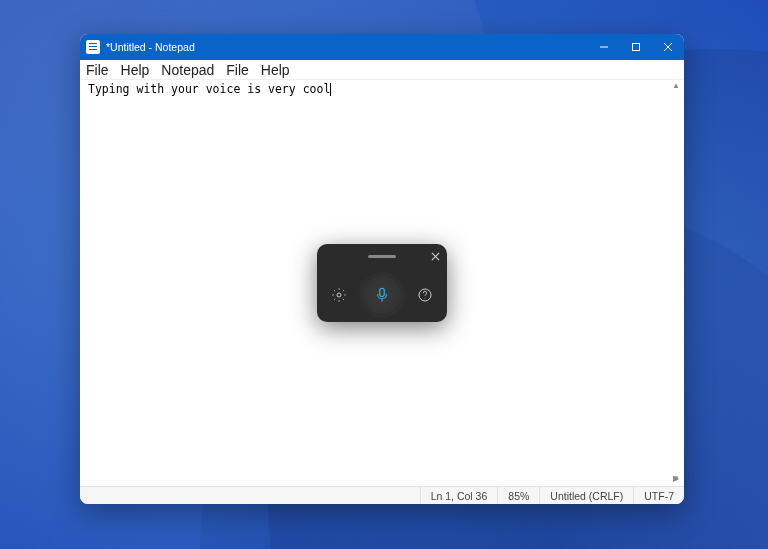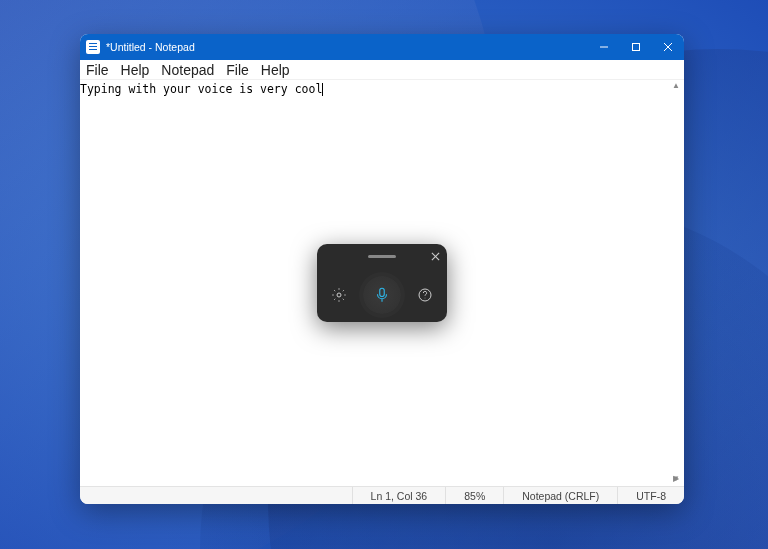--- a/index.html
+++ b/index.html
@@ -30,35 +30,35 @@
   .titlebar .spacer { flex: 1; }
   .titlebar .winbtn { width: 32px; height: 23px; display:flex; align-items:center; justify-content:center; }
   .titlebar svg { width:10px; height:10px; stroke:#fff; stroke-width:1; fill:none;}
   .menubar {
     height: 20px; background:#fff; border-bottom:1px solid #f0f0f0;
     display:flex; align-items:center; font-size:14px; color:#222;
   }
   .menubar .menu-item { padding: 0 6px; height:100%; display:flex; align-items:center;}
   .editor {
     flex:1; position:relative; font-family: Consolas, monospace; font-size:11.5px;
-    padding: 2px 0; color:#000; background:#ffffff; overflow:hidden;
+    padding: 2px 8px; color:#000; background:#ffffff; overflow:hidden;
   }
   .editor .text-line { white-space: pre; }
   .editor .caret { display:inline-block; width:1px; height:13px; background:#000; vertical-align:text-bottom; animation: blink 1s step-end infinite;}
   @keyframes blink { 50% { opacity: 0; } }
   .scrollbar-v { position:absolute; right:0; top:43px; bottom:18px; width:16px; }
   .scroll-arrow { position:absolute; width:16px; height:16px; display:flex; align-items:center; justify-content:center; color:#888; font-size:8px;}
   .scroll-arrow.up { top:0;}
   .scroll-arrow.down { bottom:0;}
   .scroll-corner { position:absolute; right:0; bottom:18px; width:16px; height:16px;}
   .statusbar {
     height:18px; background:#f6f6f6; border-top:1px solid #e3e3e3;
     display:flex; align-items:center; font-size:10.5px; color:#444;
   }
-  .statusbar .cell { padding:0 18px; border-left:1px solid #e0e0e0; height:100%; display:flex; align-items:center;}
+  .statusbar .cell { padding:0 10px; border-left:1px solid #e0e0e0; height:100%; display:flex; align-items:center;}
   .statusbar .spacer { flex:1;}
   
   .voice-panel {
     position:absolute; left:317px; top:244px; width:130px; height:78px;
     background:#2b2b2b; border-radius:10px; box-shadow:0 6px 24px rgba(0,0,0,0.5);
     color:#ccc;
   }
   .voice-top { height:24px; display:flex; align-items:center; justify-content:center; position:relative;}
   .voice-top .grip { width:28px; height:3px; background:#888; border-radius:2px;}
   .voice-top .close { position:absolute; right:4px; top:4px; width:16px; height:16px; display:flex; align-items:center; justify-content:center; font-size:11px; color:#ccc;}
@@ -118,22 +118,22 @@
   <div class="scrollbar-v">
     <div class="scroll-arrow up">▲</div>
     <div class="scroll-arrow down">▼</div>
   </div>
   <div class="scroll-corner" style="display:flex;align-items:center;justify-content:center;color:#888;font-size:8px;">▶</div>
 
   <div class="statusbar">
     <div class="spacer"></div>
     <div class="cell">Ln 1, Col 36</div>
     <div class="cell">85%</div>
-    <div class="cell">Notepad (CRLF)</div>
-    <div class="cell">UTF-8</div>
+    <div class="cell">Untitled (CRLF)</div>
+    <div class="cell">UTF-7</div>
   </div>
 </div>
 
 <div class="voice-panel">
   <div class="voice-top">
     <div class="grip"></div>
     <div class="close">
       <svg viewBox="0 0 10 10" width="9" height="9" style="stroke:#ccc;stroke-width:1.2;fill:none;">
           <line x1="1" y1="1" x2="9" y2="9"></line>
           <line x1="9" y1="1" x2="1" y2="9"></line>

